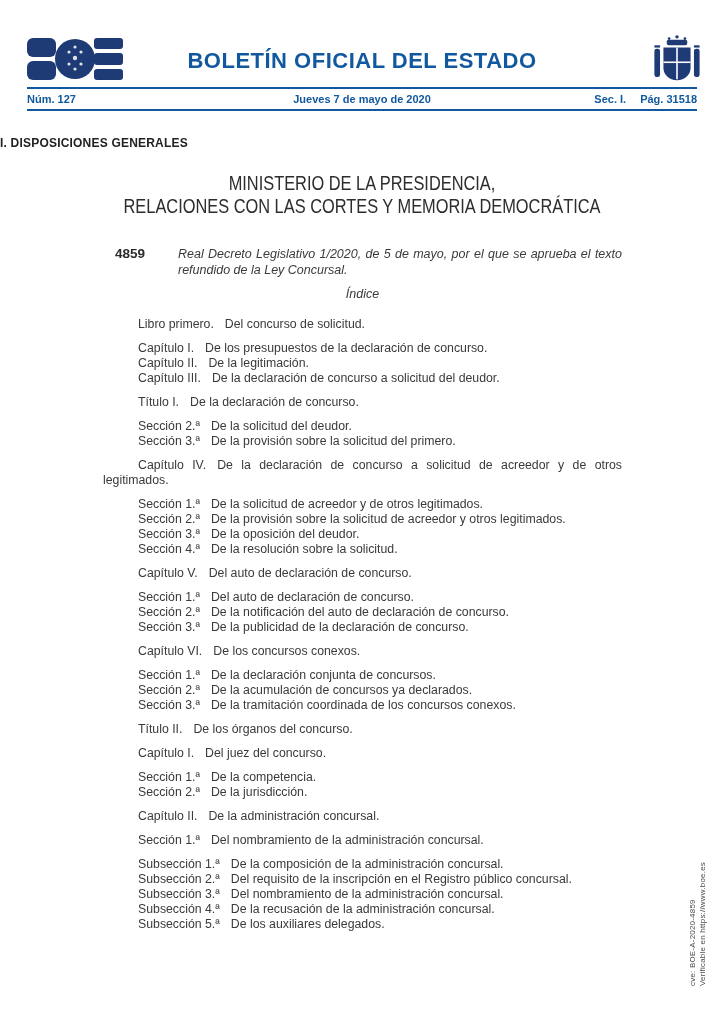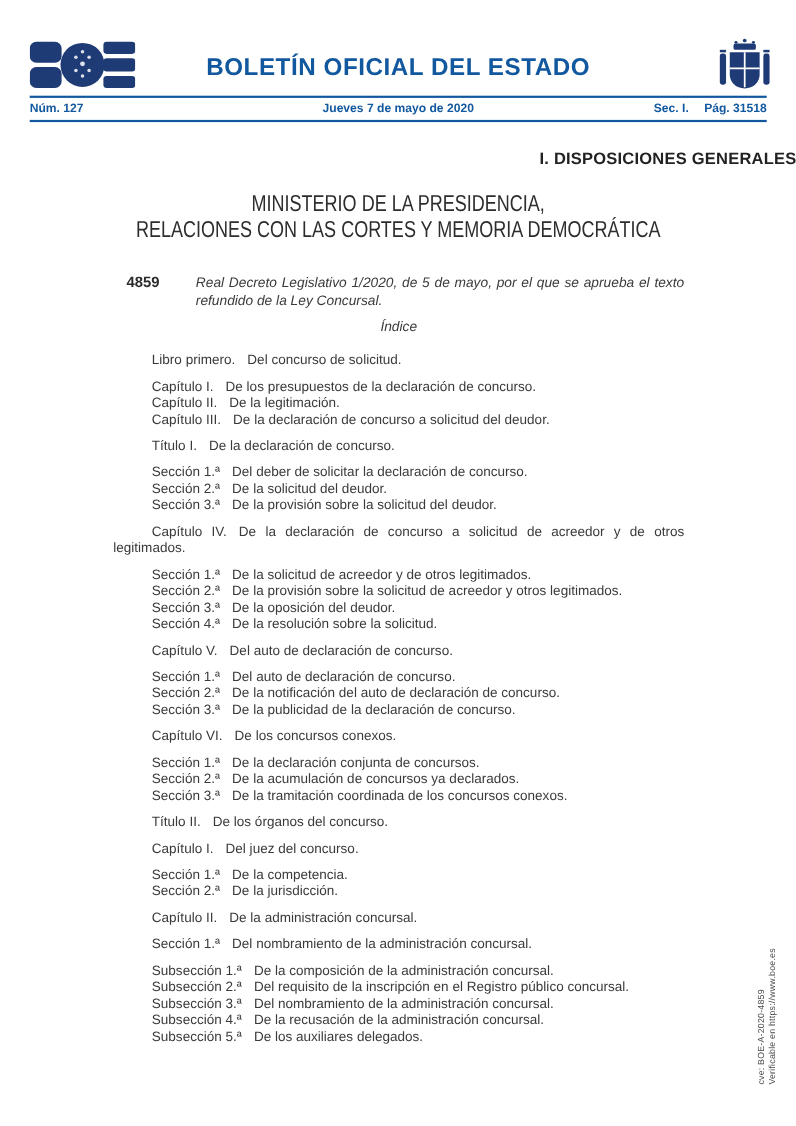--- a/index.html
+++ b/index.html
@@ -35,24 +35,23 @@
   .meta-left { text-align:left; }
   .meta-center { text-align:right; }
   .meta-right { text-align:right; }
   .meta-right .sec { margin-right:14px; }
 
   
   .content { position:absolute; top:0; left:0; width:724px; }
 
   .section-heading {
     margin:136px 0 0;
-    text-align:right;
-    font-size:15px; font-weight:bold; color:#222;
+    text-align:left;
+    font-size:12px; font-weight:bold; color:#222;
     letter-spacing:0.2px;
-    padding-left:48px;
   }
 
   .ministry { margin-top:21px; text-align:center; color:#2d2d2d; }
   .ministry .mline {
     display:block;
     font-size:21px; font-weight:400; line-height:23px;
     transform:scaleX(0.78);
     white-space:nowrap;
   }
 
@@ -170,23 +169,22 @@
         </div>
         <div class="group">
           <p><span class="lbl">Capítulo I.</span><span>De los presupuestos de la declaración de concurso.</span></p>
           <p><span class="lbl">Capítulo II.</span><span>De la legitimación.</span></p>
           <p><span class="lbl">Capítulo III.</span><span>De la declaración de concurso a solicitud del deudor.</span></p>
         </div>
         <div class="group">
           <p><span class="lbl">Título I.</span><span>De la declaración de concurso.</span></p>
         </div>
         <div class="group">
-          <p><span class="lbl">Sección 1.ª</span><span>Del deber de solicitar la declaración de concurso.</span></p>
           <p><span class="lbl">Sección 2.ª</span><span>De la solicitud del deudor.</span></p>
-          <p><span class="lbl">Sección 3.ª</span><span>De la provisión sobre la solicitud del deudor.</span></p>
+          <p><span class="lbl">Sección 3.ª</span><span>De la provisión sobre la solicitud del primero.</span></p>
         </div>
         <div class="group">
           <p><span class="lbl">Capítulo IV.</span><span>De la declaración de concurso a solicitud de acreedor y de otros legitimados.</span></p>
         </div>
         <div class="group">
           <p><span class="lbl">Sección 1.ª</span><span>De la solicitud de acreedor y de otros legitimados.</span></p>
           <p><span class="lbl">Sección 2.ª</span><span>De la provisión sobre la solicitud de acreedor y otros legitimados.</span></p>
           <p><span class="lbl">Sección 3.ª</span><span>De la oposición del deudor.</span></p>
           <p><span class="lbl">Sección 4.ª</span><span>De la resolución sobre la solicitud.</span></p>
         </div>

